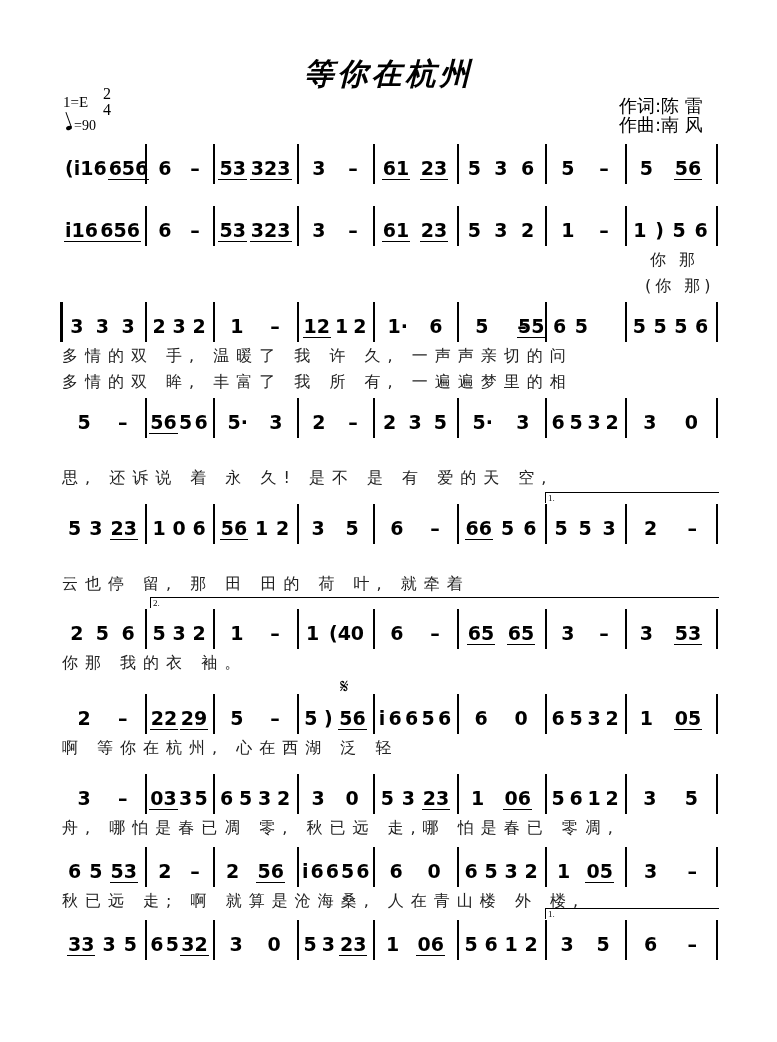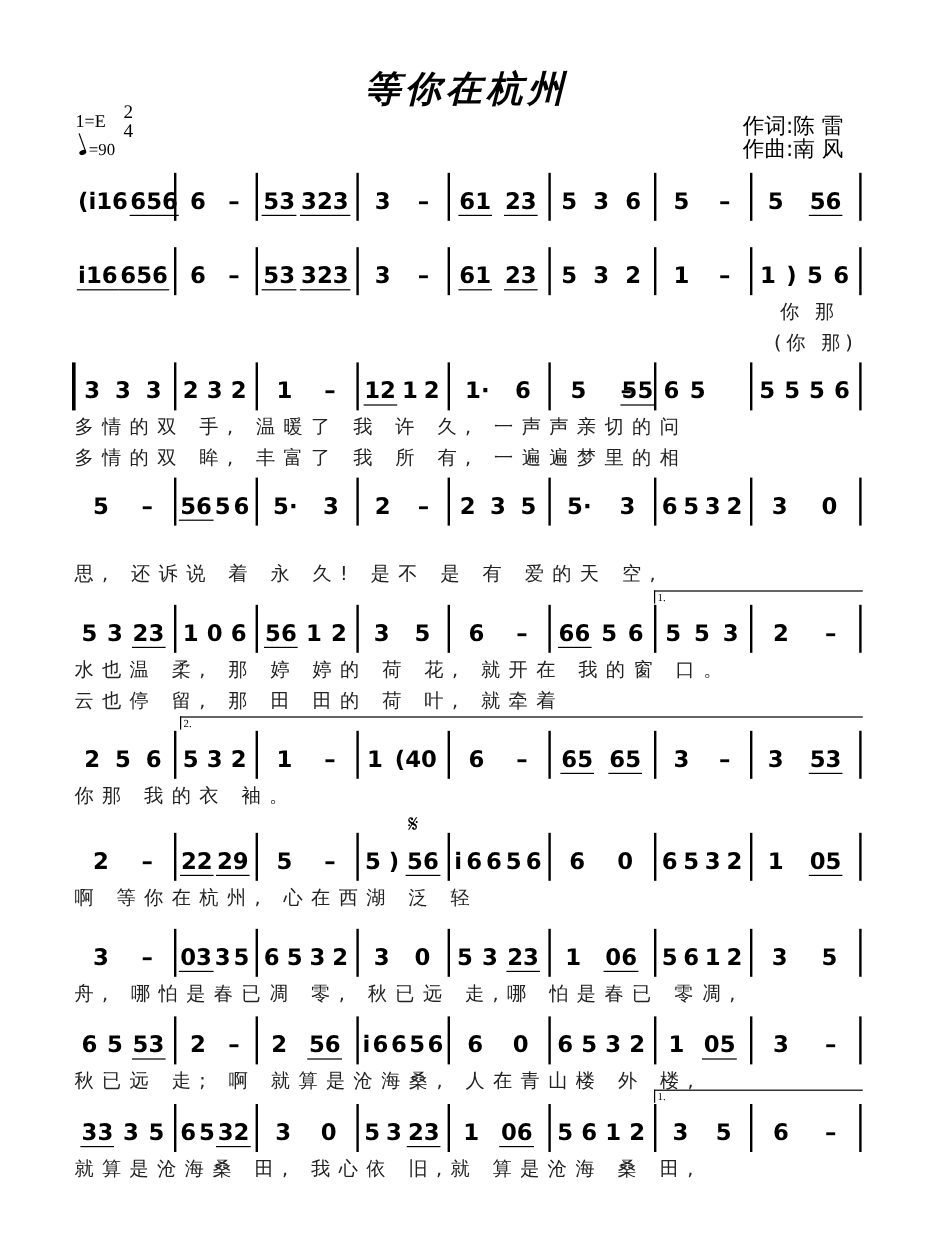--- a/index.html
+++ b/index.html
@@ -270,21 +270,20 @@
       </div>
       <div class="m" style="left: 549px; width: 72px;">
         <span class="tok">5</span>
         <span class="tok">5</span>
         <span class="tok">3</span>
       </div>
       <div class="m" style="left: 629px; width: 83px;">
         <span class="tok">2</span>
         <span class="tok">–</span>
       </div>
-      <div class="lyr" style="left: 62px; top: 36px;">水也温 柔, 那 婷 婷的 荷 花, 就开在 我的窗 口。</div>
       <div class="lyr" style="left: 62px; top: 62px;">云也停 留, 那 田 田的 荷 叶, 就牵着</div>
       <div class="volta" style="left: 545px; width: 171px; top: -20px;">1.</div>
     </div>
     <div class="row" style="top: 617px;">
       <div class="bar" style="left: 145px;"></div>
       <div class="bar" style="left: 213px;"></div>
       <div class="bar" style="left: 297px;"></div>
       <div class="bar" style="left: 373px;"></div>
       <div class="bar" style="left: 457px;"></div>
       <div class="bar" style="left: 545px;"></div>
@@ -514,16 +513,15 @@
         <span class="tok">2</span>
       </div>
       <div class="m" style="left: 549px; width: 72px;">
         <span class="tok">3</span>
         <span class="tok">5</span>
       </div>
       <div class="m" style="left: 629px; width: 83px;">
         <span class="tok">6</span>
         <span class="tok">–</span>
       </div>
-      <div class="lyr" style="left: 62px; top: 36px;">就算是沧海桑 田, 我心依 旧,就 算是沧海 桑 田,</div>
       <div class="volta" style="left: 545px; width: 171px; top: -20px;">1.</div>
     </div>
   </div>
 
 </body></html>

